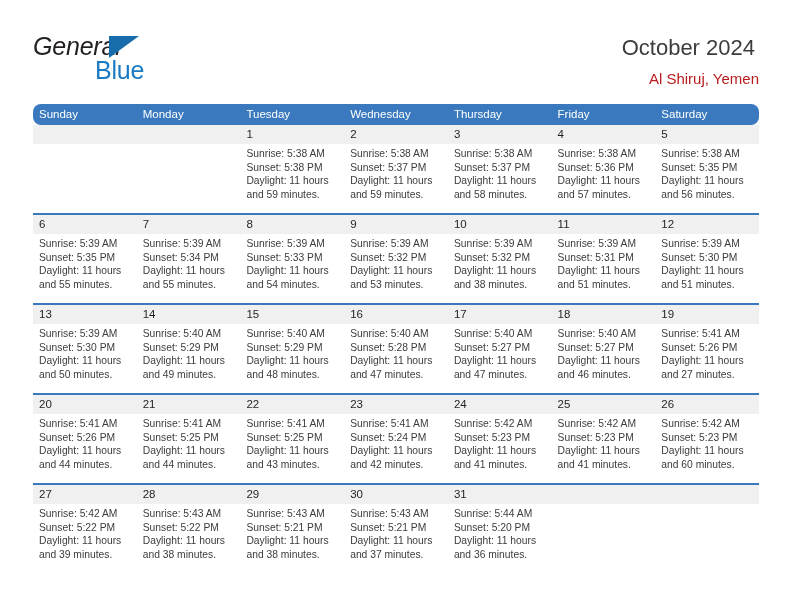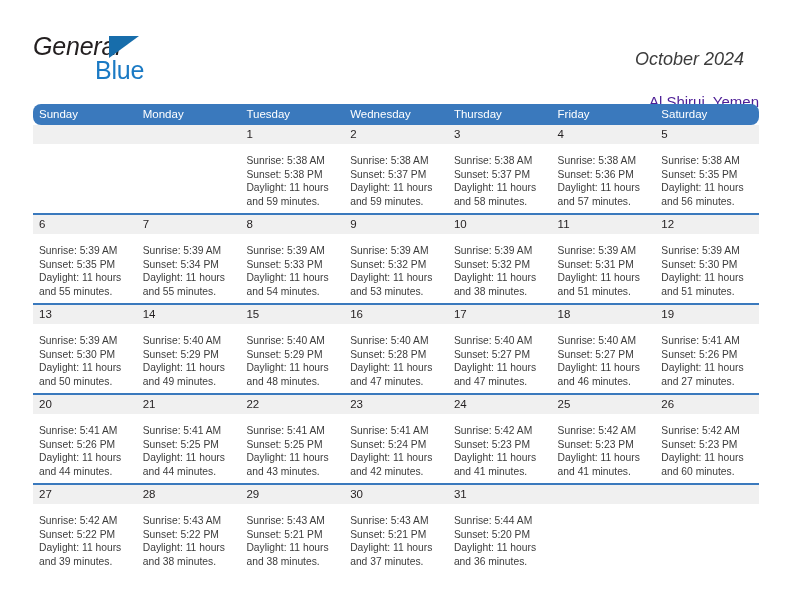--- a/index.html
+++ b/index.html
@@ -64,32 +64,31 @@
     letter-spacing: -0.2px;
   }
 
   .title-block {
     position: absolute;
     right: 0;
     top: 0;
     text-align: right;
   }
   .cal-title {
-    font-size: 18px;
+    font-size: 22px;
     color: #3c3c3c;
     line-height: 32px;
     font-weight: normal;
-    margin: 15px;
-    font-style: italic;
+    margin: 4px;
   }
   .cal-subtitle {
     font-size: 15px;
-    color: #4c1d95;
+    color: #b91c1c;
     line-height: 22px;
-    margin: 16px 0 0 0;
+    margin: 4px 0 0 0;
   }
 
   
   .calendar {
     position: absolute;
     left: 33px;
     top: 104px;
     width: 726px;
   }
   .dow-row {
@@ -139,21 +138,21 @@
     position: relative;
     z-index: 2;
     font-size: 11.5px;
     line-height: 19px;
     color: #231f20;
     height: 19px;
   }
   .lines {
     position: relative;
     z-index: 2;
-    margin-top: 10px;
+    margin-top: 3px;
   }
   .line {
     font-size: 10.3px;
     line-height: 13.6px;
     color: #3c3c3c;
     white-space: nowrap;
   }
 </style>
 </head>
 <body>

